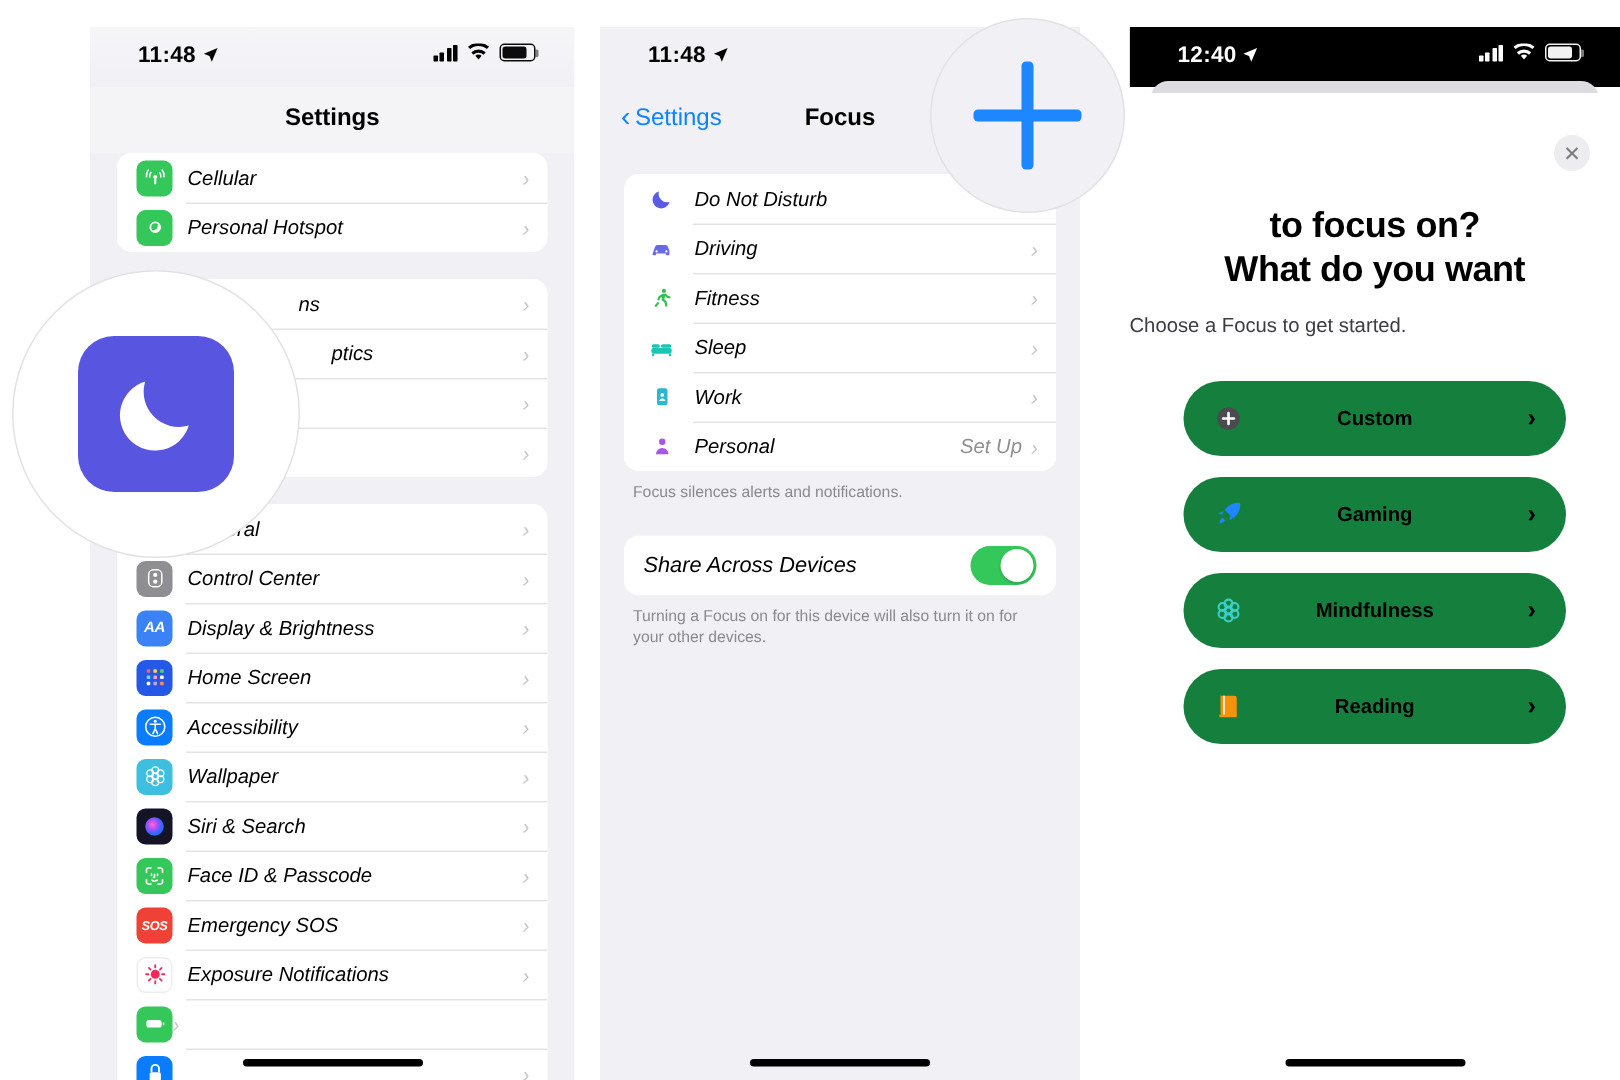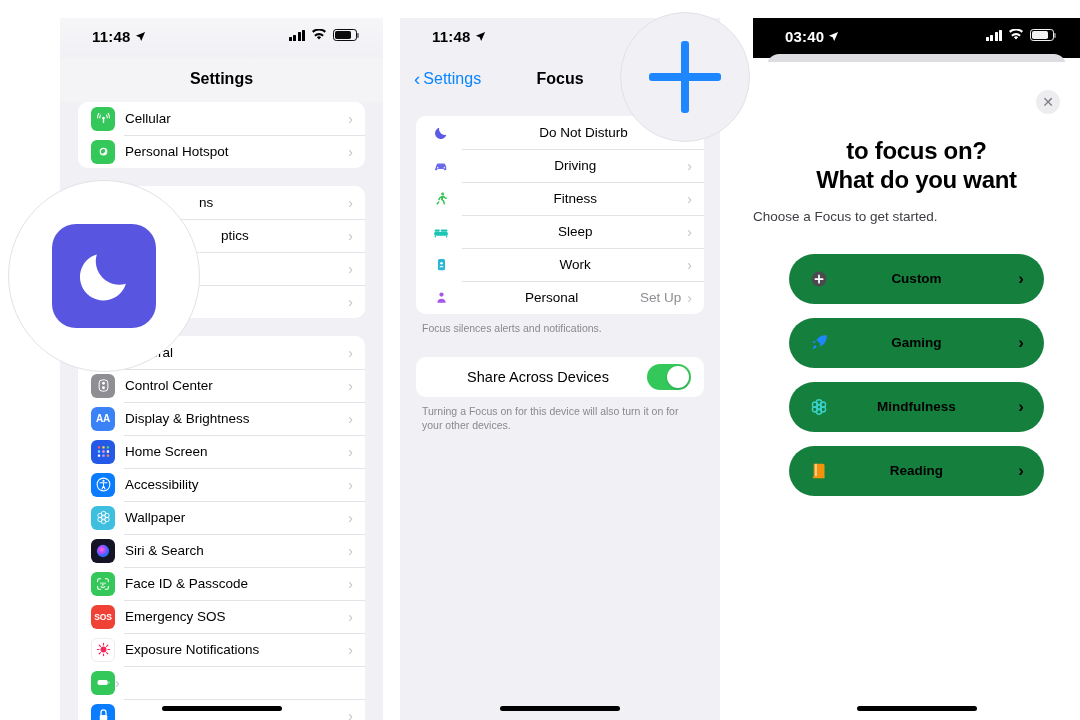--- a/index.html
+++ b/index.html
@@ -37,21 +37,21 @@
   .dark-sb .sb-time { color: #fff; }
 
   
   .navbar { position: relative; height: 44px; }
   .nav-title { position: absolute; left: 0; right: 0; top: 12px; text-align: center; font-size: 16px; font-weight: bold; color: #000; }
   .nav-back { position: absolute; left: 14px; top: 12px; font-size: 16px; color: #0a84ff; display:flex; align-items:center; gap:3px; }
   .nav-back .chev { font-size: 19px; line-height: 16px; font-weight: 500; }
   .nav-plus { position: absolute; right: 20px; top: 12px; color: #0a84ff; font-size: 23px; line-height: 18px; font-weight: 300; }
 
   
-  .group { background: #fff; border-radius: 10px; overflow: hidden; margin: 0 18px; }
+  .group { background: #fff; border-radius: 10px; overflow: hidden; margin: 0 18px; font-style: italic; }
   .row { display: flex; align-items: center; height: 33px; padding-left: 13px; position: relative; background: #fff; }
   .row + .row::before { content:""; position:absolute; left: 46px; right: 0; top: 0; height: 1px; background: #e3e3e6; }
   .row .ico { width: 24px; height: 24px; border-radius: 6px; flex: none; display: flex; align-items: center; justify-content: center; overflow: hidden; }
   .row .lbl { margin-left: 10px; font-size: 13.5px; color: #000; flex: 1; }
   .row .val { font-size: 13.5px; color: #8e8e93; margin-right: 6px; }
   .row .arr { color: #c4c4c8; font-size: 14px; margin-right: 12px; font-weight: 500; }
   .footnote { font-size: 10.5px; color: #8a8a8e; margin: 7px 22px 0; line-height: 1.35; }
 
   
   #phone1 { left: 60px; width: 323px; }
@@ -62,21 +62,21 @@
   #phone1 .group { margin: 0 18px 14px; }
   #phone1 .row { height: 33px; }
 
   
   #phone2 { left: 400px; width: 320px; }
   #phone2 .phone-screen { background: #f1f1f5; }
   #phone2 .statusbar { background: #f1f1f5; }
   #phone2 .navbar { background: #f1f1f5; }
   #phone2 .focus-list { margin-top: 14px; }
   #phone2 .row { height: 33px; }
-  #phone2 .group { margin: 0 16px; text-align: center; }
+  #phone2 .group { margin: 0 16px; }
   .switch-row { display:flex; align-items:center; height: 40px; padding: 0 13px; background:#fff; }
   .switch-row .lbl { font-size: 14.5px; flex:1; color:#000; }
   .toggle { width: 44px; height: 26px; border-radius: 13px; background: #34c759; position: relative; flex:none; }
   .toggle::after { content:""; position:absolute; right:2px; top:2px; width:22px; height:22px; border-radius:50%; background:#fff; box-shadow: 0 1px 2px rgba(0,0,0,.2); }
 
   
   #phone3 { left: 753px; width: 327px; }
   #phone3 .phone-screen { background: #fff; }
   #phone3 .statusbar { background: #000; }
   .sheet-peek { position: absolute; top: 36px; left: 14px; right: 14px; height: 16px; background: #dcdce1; border-radius: 12px 12px 0 0; }
@@ -450,21 +450,21 @@
 
       <div class="home-ind"></div>
     </div>
   </div>
 
   <div class="phone" id="phone3">
     <div class="phone-screen">
 
       <div class="statusbar dark-sb">
         <div class="sb-time">
-          <span>03:40</span>
+          <span>12:40</span>
           <svg class="loc-arrow" width="11" height="11" viewBox="0 0 24 24">
               <path d="M22 2L2 10.5l8.2 3.3L13.5 22z" fill="#fff"></path>
             </svg>
         </div>
         <div class="sb-right">
           <span class="bars">
               <i></i>
               <i></i>
               <i></i>
               <i></i>

